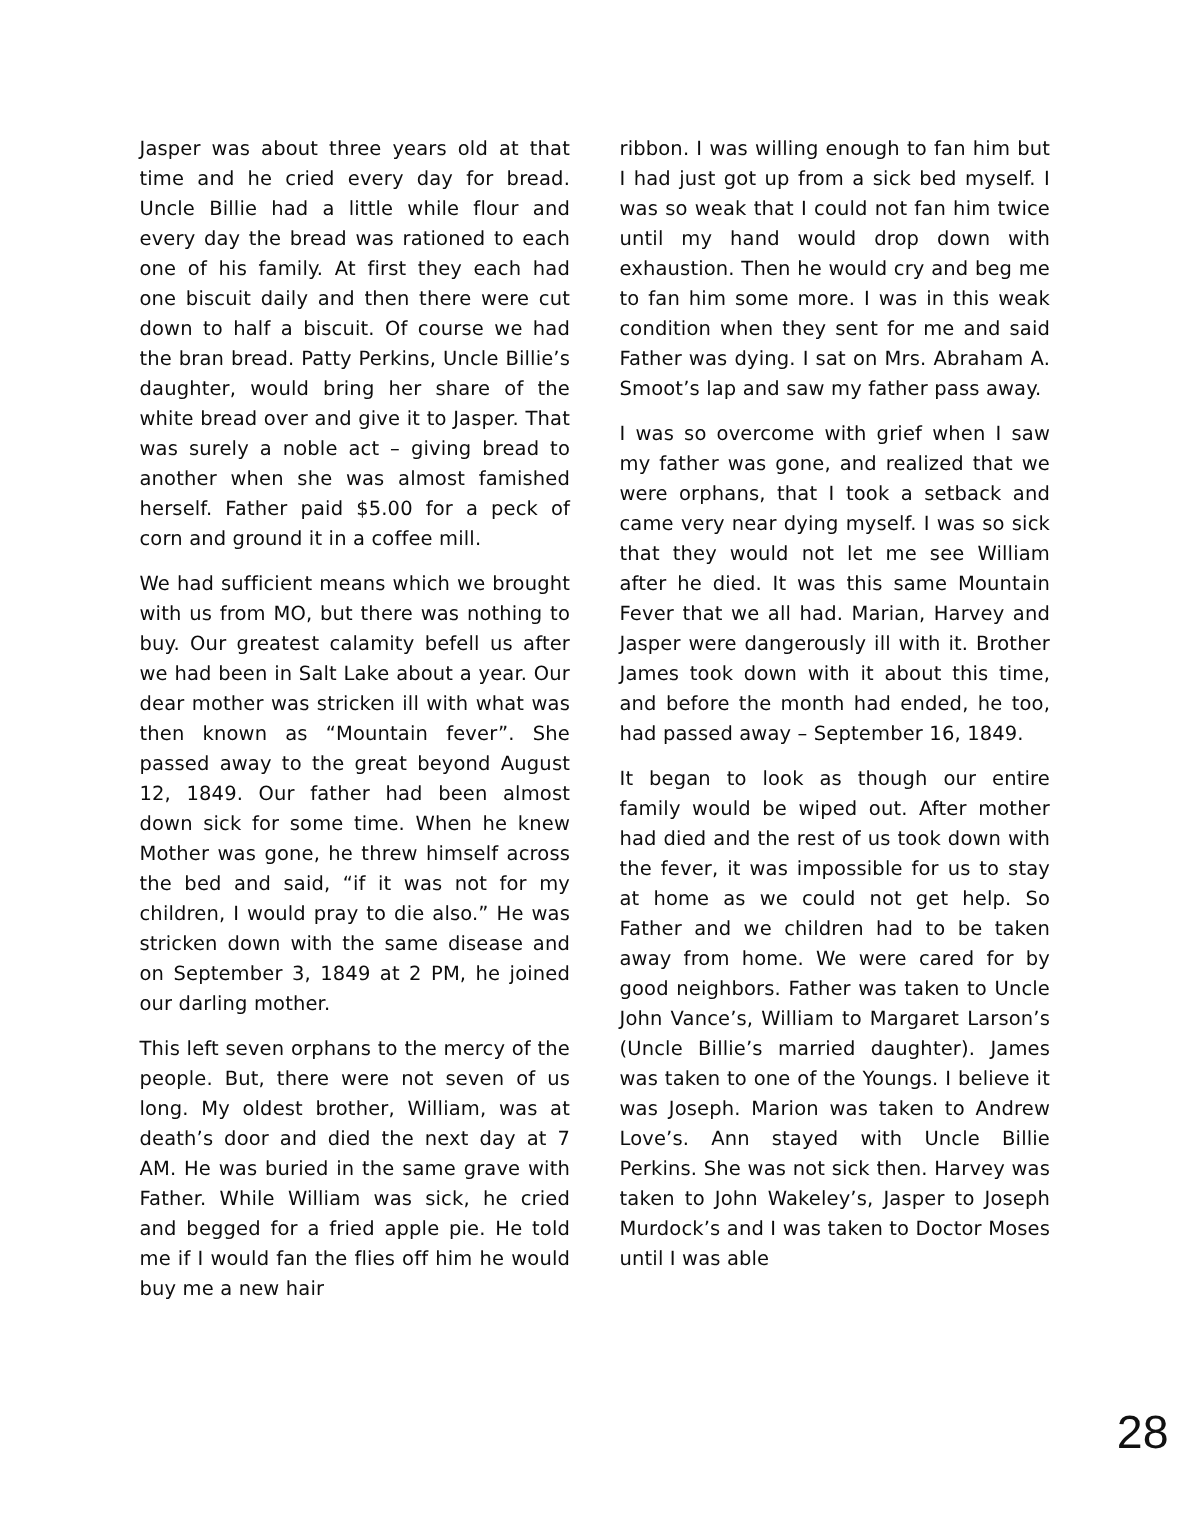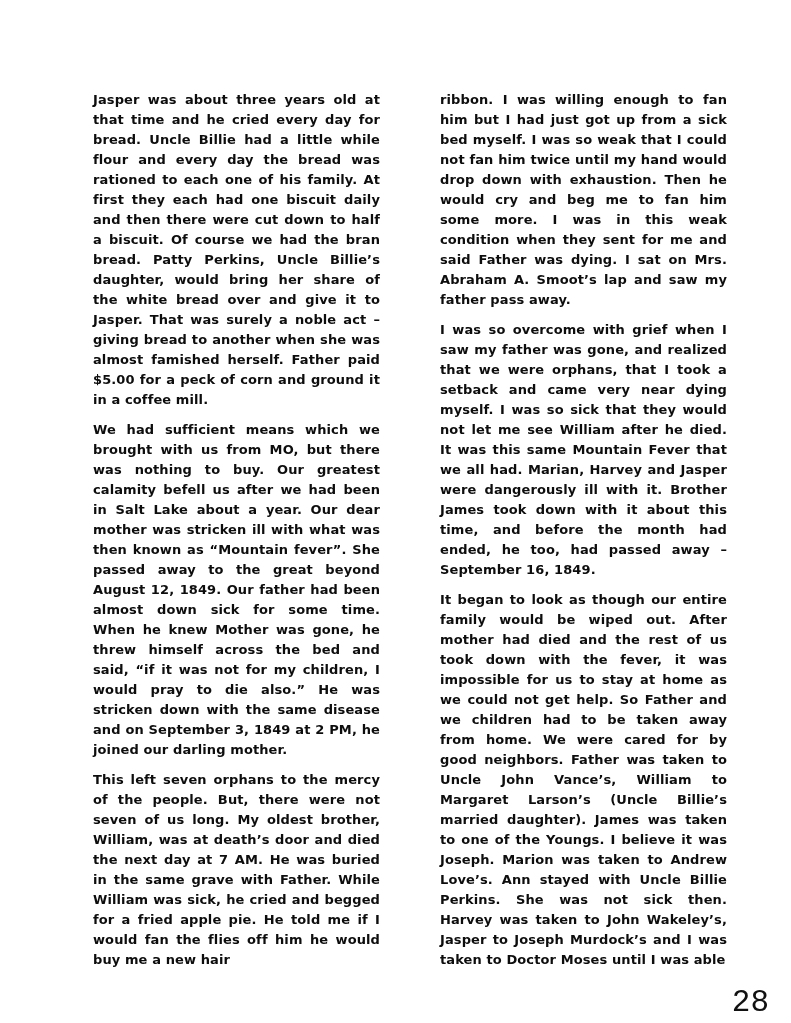--- a/index.html
+++ b/index.html
@@ -18,47 +18,45 @@
     position: absolute;
     inset: 0;
     background: #ffffff;
   }
   .text-columns {
     position: absolute;
     left: 93px;
     top: 90px;
     width: 618px;
     display: flex;
-    gap: 60px;
-    font-weight: bold;
+    gap: 33px;
   }
   .col {
     width: 287px;
     flex: 0 0 287px;
   }
   .col p {
     margin: 0 0 10px 0;
     font-size: 13px;
     line-height: 20px;
     color: #0d0d0d;
     text-align: justify;
     letter-spacing: 0.1px;
   }
   .col p:last-child {
     margin-bottom: 0;
   }
   .page-number {
     position: absolute;
     top: 937px;
-    right: 22px;
-    font-family: Liberation Mono, monospace;
+    right: 12px;
+    font-family: Liberation Sans, sans-serif;
     font-size: 31px;
     line-height: 36px;
     color: #111111;
-    margin-top: 48px;
   }
 </style>
 </head>
 <body>
 
 <div class="page">
   <div class="text-columns">
     <div class="col">
       <p>Jasper was about three years old at that time and he cried every day for bread.  Uncle Billie had a little while flour and every day the bread was rationed to each one of  his family.  At first they each had one biscuit daily and then there were cut down to half a biscuit.  Of course we had the bran bread.  Patty Perkins, Uncle Billie’s daughter, would bring her share of the white bread over and give it to Jasper.  That was surely a noble act – giving bread to another when she was almost famished herself.  Father paid $5.00 for a peck of corn and ground it in a coffee mill.</p>
       <p>We had sufficient means which we brought with us from MO, but there was nothing to buy.  Our greatest calamity befell us after we had been in Salt Lake about a year.  Our dear mother was stricken ill with what was then known as “Mountain fever”.  She passed away to the great beyond August 12, 1849.  Our father had been almost down sick for some time.  When he knew Mother was gone, he threw himself across the bed and said, “if it was not for my children, I would pray to die also.”  He was stricken down with the same disease and on September 3, 1849 at 2 PM, he joined our darling mother.</p>

